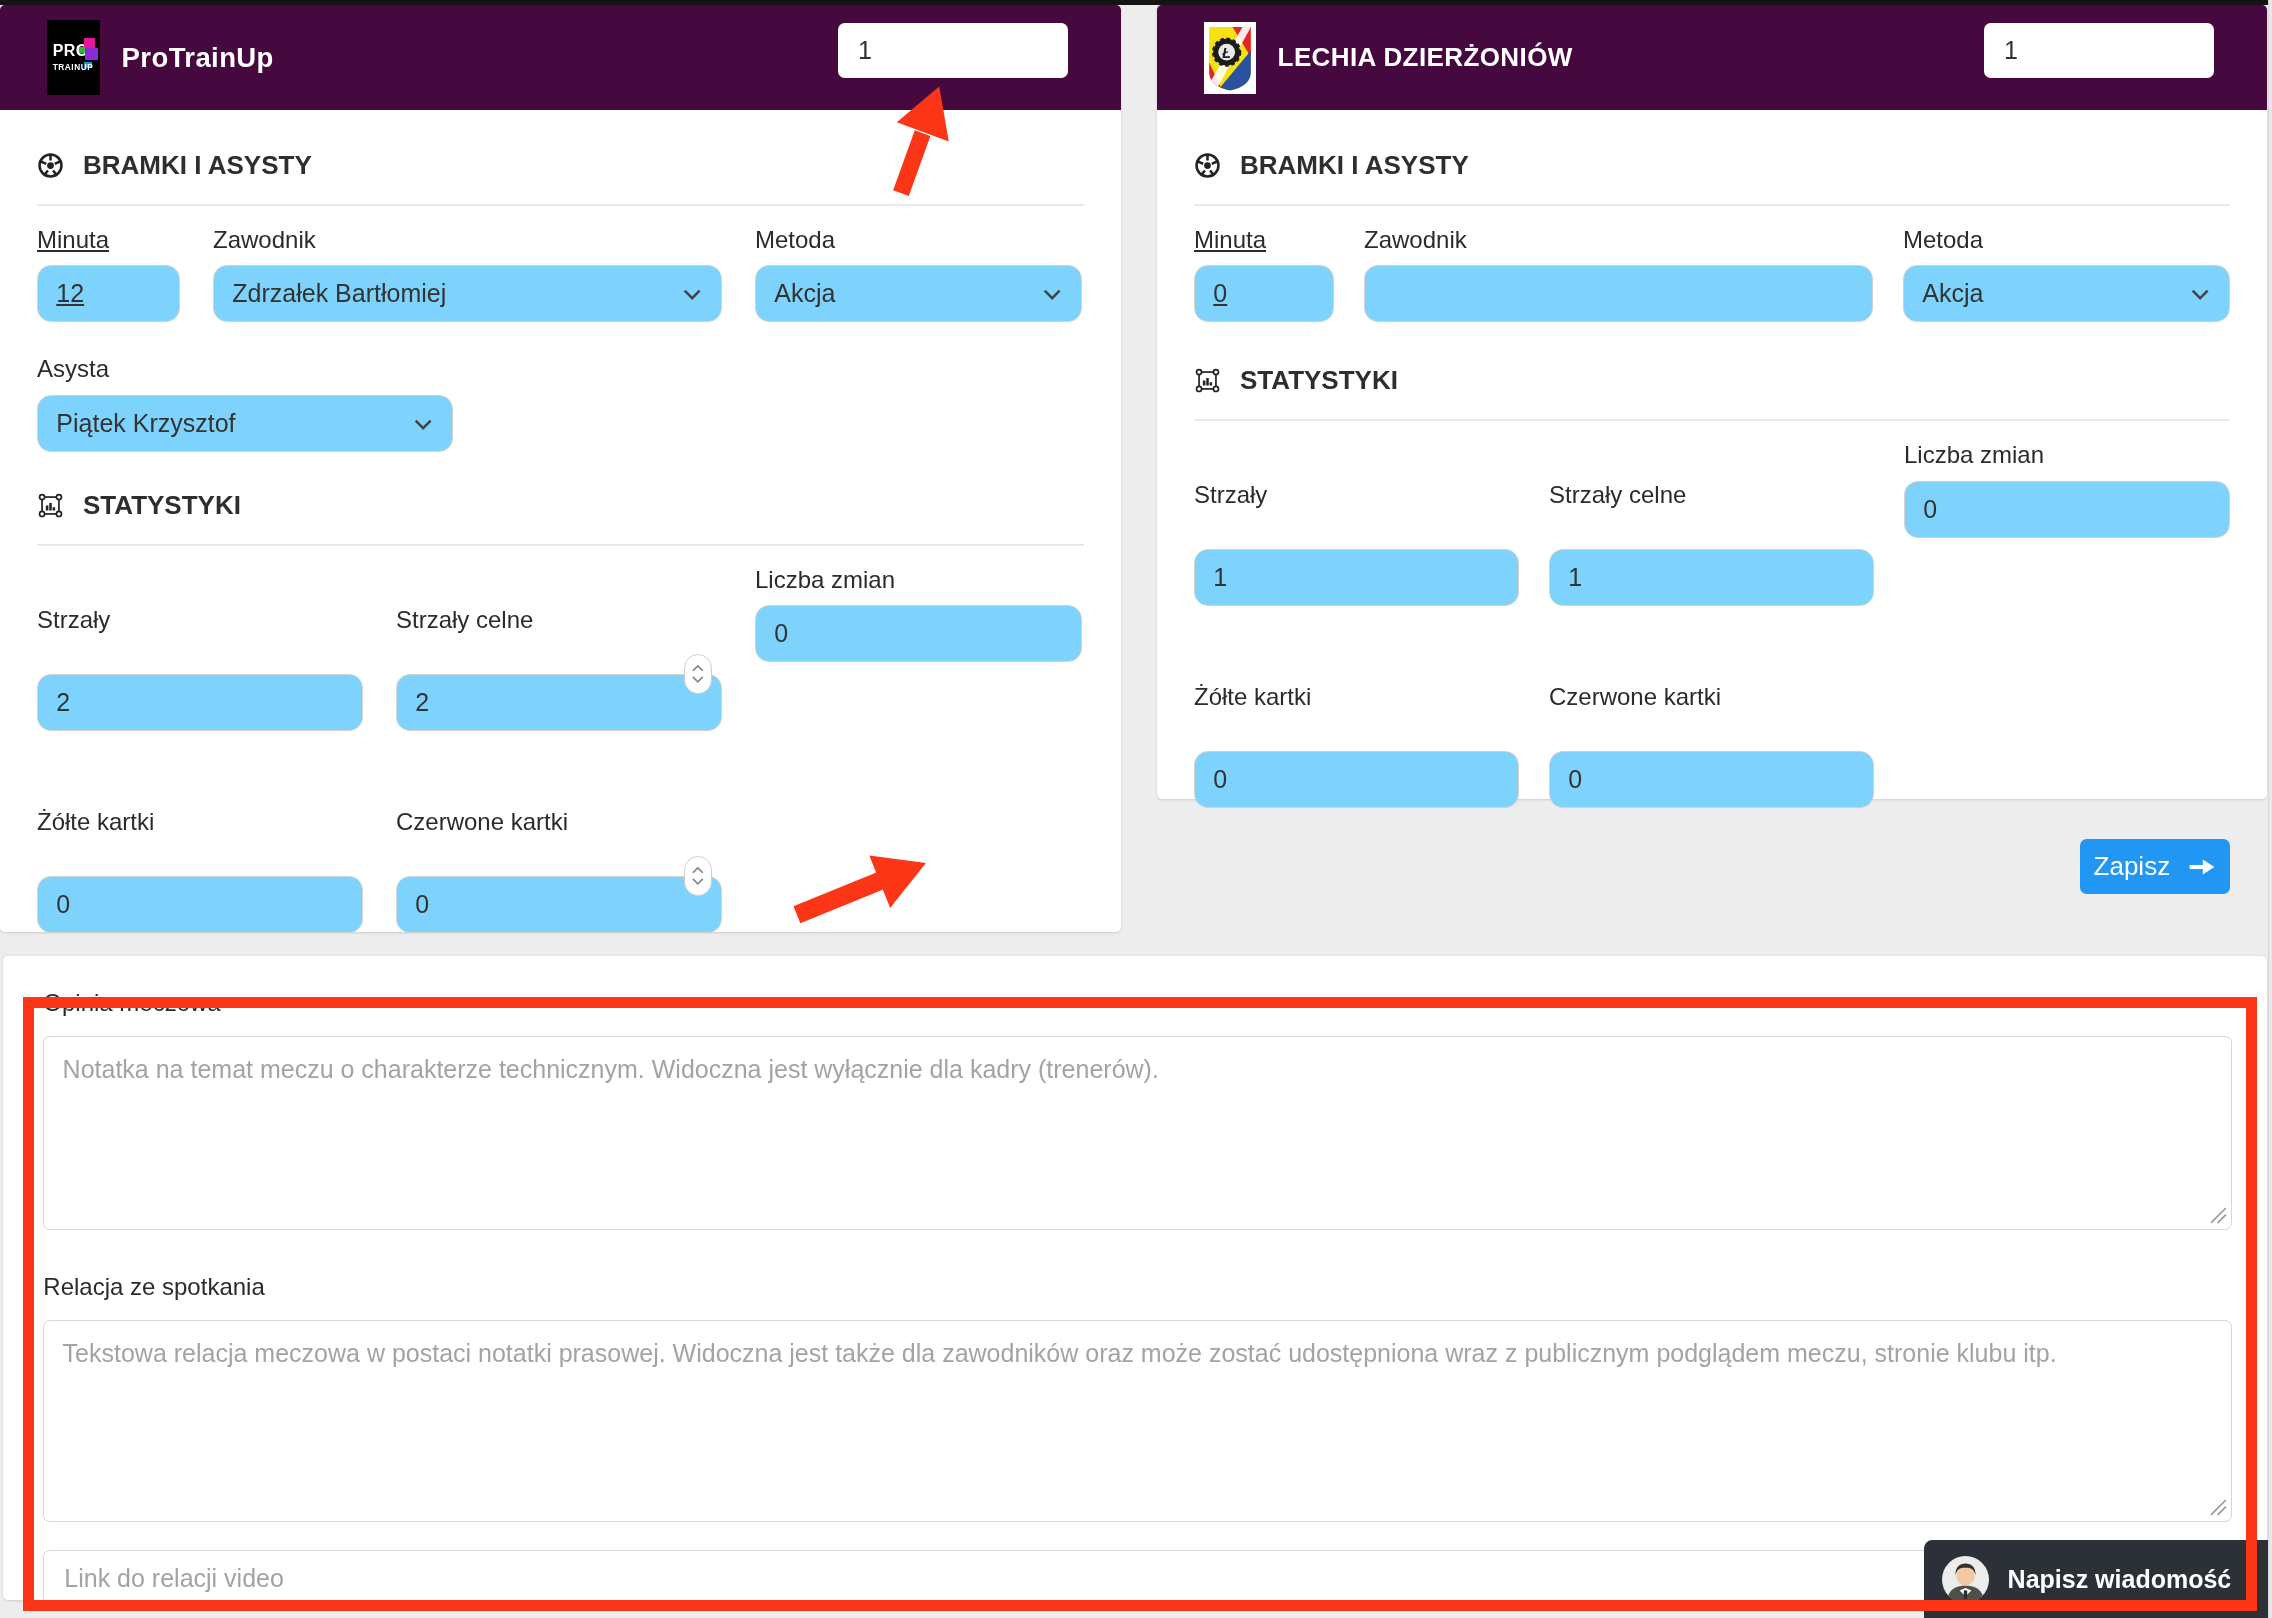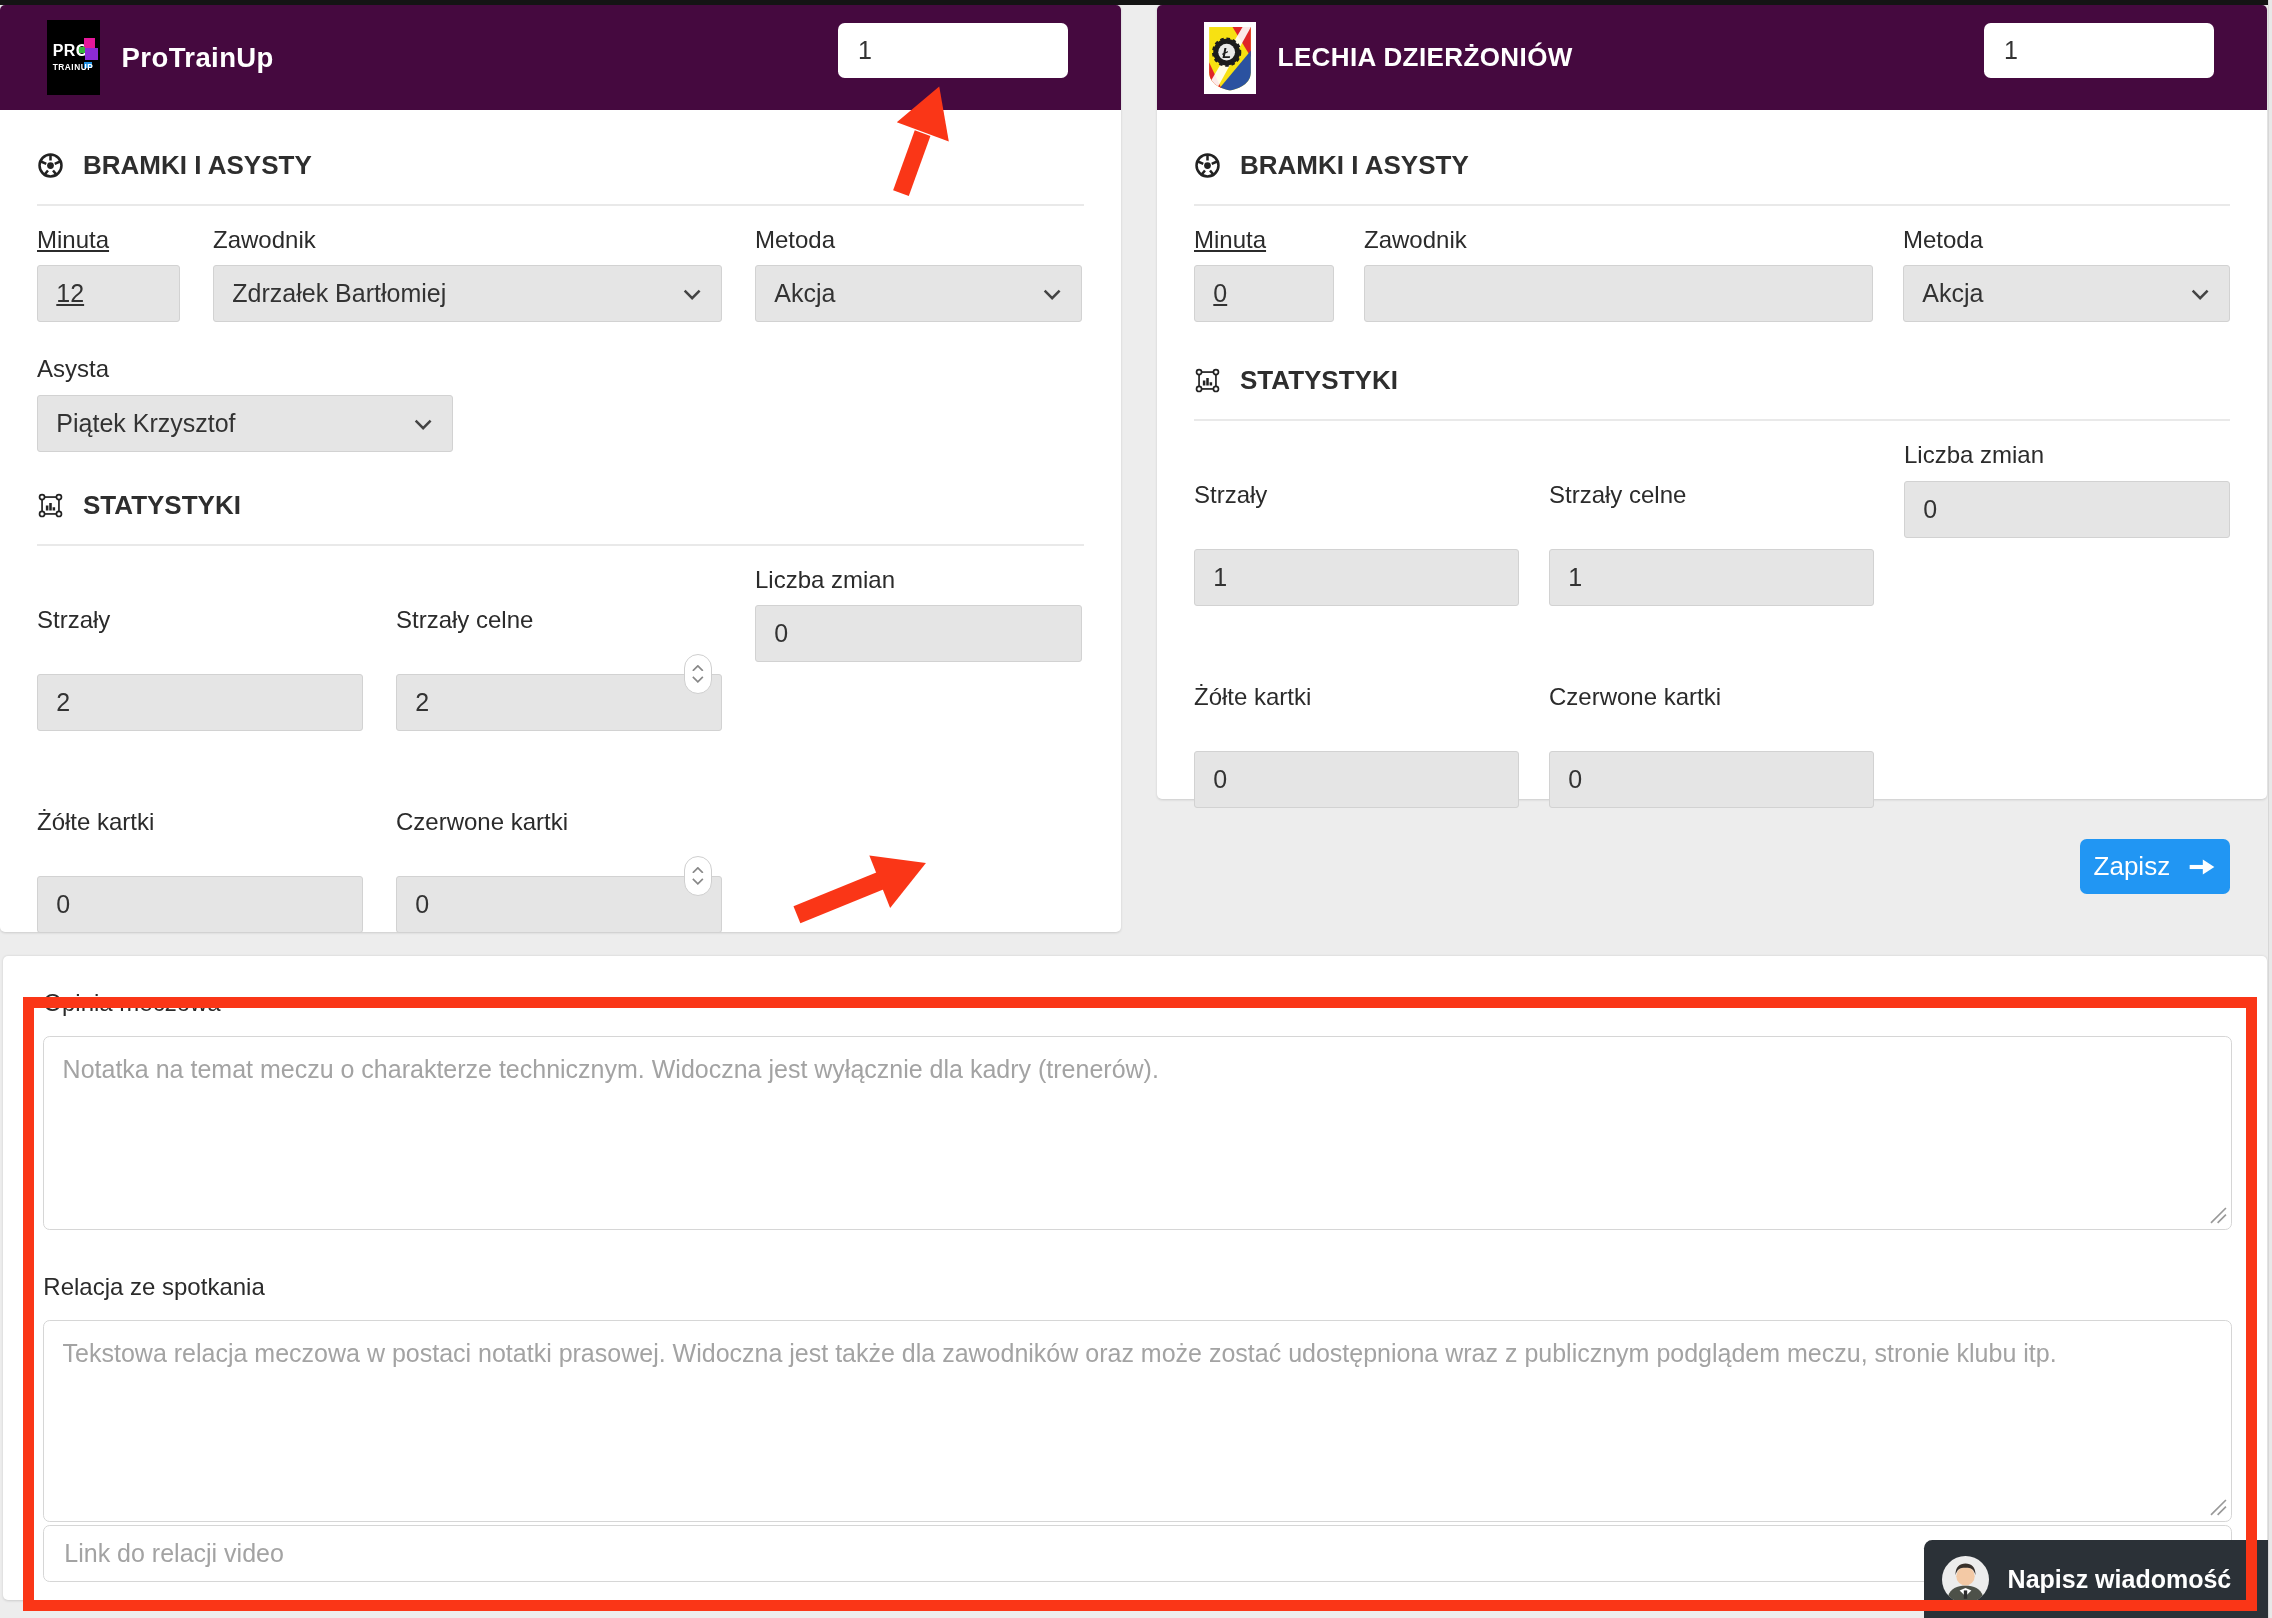--- a/index.html
+++ b/index.html
@@ -39,22 +39,22 @@
   .crest { width:52px; height:72px; background:#fff; flex:0 0 auto; }
 
   .panel-body { padding:0 37px; }
   .sec-head { margin-top:40px; display:flex; align-items:center; gap:19px; }
   .sec-title { font-weight:bold; font-size:26px; color:#2e2e2e; }
   .sec-divider { height:1.7px; background:#e9e9e9; margin-top:23px; }
 
   .form-row { display:flex; gap:33px; margin-top:20px; }
   .card-right .form-row { gap:30px; }
   .fgroup label { display:block; font-size:24px; color:#2b2b2b; height:28px; }
-  .control { margin-top:11.7px; height:57px; border:1.7px solid #d2d2d2; border-radius:3px;
-    font-size:25px; color:#333; background:#e5e5e5; position:relative; }
+  .control { margin-top:11.7px; height:57px; border:1.7px solid #d2d2d2; border-radius:14px;
+    font-size:25px; color:#333; background:#7dd3fc; position:relative; }
   input.control { padding-left:18.3px; font-family:"Liberation Sans", sans-serif; width:100%; }
   .select { display:flex; align-items:center; padding-left:18.3px; cursor:pointer; }
   .select .chev { position:absolute; right:20px; top:23px; }
   .w-minute{width:143px;text-decoration:underline;} .w-player{width:509px;} .w-method{width:327px;}
   .w-assist{width:416px;} .w-stat{width:326px;margin-top:40px;}
 
   .spinner { position:absolute; right:10px; top:8.3px; width:28px; height:40px;
     border:1.7px solid #cfcfcf; border-radius:14px; display:flex; flex-direction:column;
     align-items:center; justify-content:center; gap:5px; background:#fff; }
 
@@ -66,21 +66,21 @@
 
   .bottom-body { padding:33px 35px 0 40px; }
   .area-label { font-size:24px; color:#2b2b2b; }
   .ta-wrap { position:relative; margin-top:19px; }
   textarea { width:100%; border:1.7px solid #d6d6d6; border-radius:6.7px; padding:18.3px;
     font-size:25px; color:#333; resize:none; font-family:"Liberation Sans", sans-serif; }
   textarea::placeholder, input::placeholder { color:#a3a3a3; }
   .ta1 { height:194px; } .ta2 { height:202px; }
   .grip { position:absolute; right:5px; bottom:8.3px; }
   .lbl-2 { margin-top:40px; }
-  .link-input { width:100%; height:57px; border:1.7px solid #d6d6d6; border-radius:6.7px;
+  .link-input { margin-top:25px; width:100%; height:57px; border:1.7px solid #d6d6d6; border-radius:6.7px;
     font-size:25px; padding-left:20px; color:#333; font-family:"Liberation Sans", sans-serif; }
 
   .chat { position:absolute; left:1924px; top:1540px; width:416px; height:78px;
     background:#2b3137; border-radius:8.3px 8.3px 0 0; display:flex; align-items:center;
     padding-left:18.3px; gap:18.3px; z-index:5; cursor:pointer; }
   .chat-label { color:#fff; font-weight:bold; font-size:25px; }
   .chat-chev { position:absolute; right:28px; top:33px; }
 
   .annotation-rect { position:absolute; left:23px; top:997px; width:2234px; height:614px;
     border:11.7px solid #fa3617; z-index:10; pointer-events:none; }

